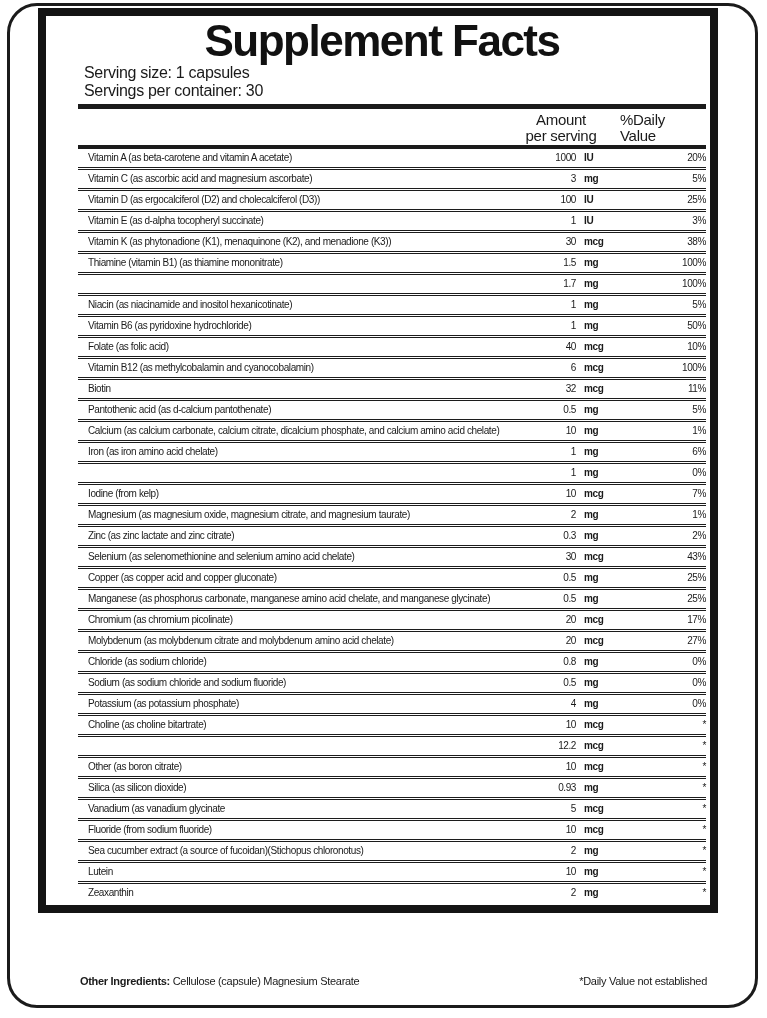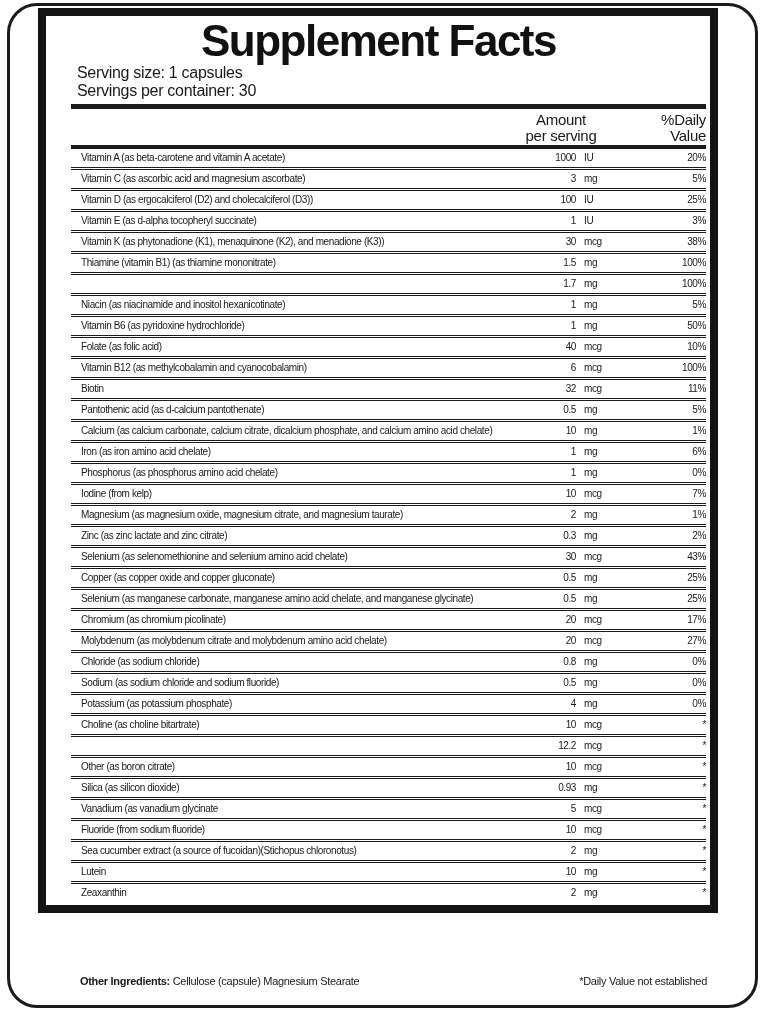--- a/index.html
+++ b/index.html
@@ -7,38 +7,38 @@
     width:767px;height:1018px;background:#ffffff;position:relative;
     font-family:"Liberation Sans", sans-serif;color:#1a1a1a;overflow:hidden;
     -webkit-font-smoothing:antialiased;
   }
   .outer-border{
     position:absolute;left:7px;top:3px;width:745px;height:999px;
     border:3px solid #1b1b1b;border-radius:30px;background:transparent;
   }
   .facts-box{
     position:absolute;left:38px;top:8px;width:680px;box-sizing:border-box;
-    border:8px solid #141414;background:#ffffff;padding:2px 0 3px 1px;
+    border:8px solid #141414;background:#ffffff;padding:2px 0 3px 8px;
   }
   .facts-title{
     text-align:center;font-size:44px;line-height:46px;font-weight:bold;
     letter-spacing:-1.5px;color:#111;margin:0;
   }
   .serving-block{padding-left:30px;font-size:16px;line-height:18px;letter-spacing:-0.3px;}
   .bar-heavy{height:5px;background:#1b1b1b;margin:4px 4px 0 24px;}
   .bar-medium{height:4px;background:#1b1b1b;margin:2px 4px 0 24px;}
   .hdr-row{display:flex;margin:3px 4px 0 24px;font-size:15px;line-height:15.5px;letter-spacing:-0.3px;}
   .hdr-spacer{flex:1;}
   .hdr-amt{width:118px;text-align:center;}
-  .hdr-dv{width:86px;text-align:right;}
+  .hdr-dv{width:86px;text-align:left;}
   .table-body{margin:0 4px 0 24px;}
   .row{display:flex;align-items:flex-start;padding:2px 0 1px 0;font-size:10px;line-height:14.5px;letter-spacing:-0.4px;}
   .row .nm{flex:1;padding-left:10px;padding-right:6px;max-width:420px;}
   .row .amt{width:62px;text-align:right;margin-left:auto;}
-  .row .unit{width:46px;text-align:left;padding-left:8px;box-sizing:border-box;}
+  .row .unit{width:46px;text-align:left;padding-left:8px;box-sizing:border-box;font-weight:bold;}
   .row .dv{width:84px;text-align:right;}
   .sep{height:1.5px;border-top:1.5px solid #1c1c1c;border-bottom:1px solid #1c1c1c;}
   .footer{
     position:absolute;left:80px;right:60px;top:975px;
     display:flex;justify-content:space-between;font-size:11px;letter-spacing:-0.3px;
   }
   .footer b{font-weight:bold;}
 </style>
 </head>
 <body>
@@ -168,21 +168,20 @@
   </div>
       <div class="sep"></div>
       <div class="row">
     <span class="nm">Iron (as iron amino acid chelate)</span>
     <span class="amt">1</span>
     <span class="unit">mg</span>
     <span class="dv">6%</span>
   </div>
       <div class="sep"></div>
       <div class="row">
-    <span class="nm">Phosphorus (as phosphorus amino acid chelate)</span>
     <span class="amt">1</span>
     <span class="unit">mg</span>
     <span class="dv">0%</span>
   </div>
       <div class="sep"></div>
       <div class="row">
     <span class="nm">Iodine (from kelp)</span>
     <span class="amt">10</span>
     <span class="unit">mcg</span>
     <span class="dv">7%</span>
@@ -203,28 +202,28 @@
   </div>
       <div class="sep"></div>
       <div class="row">
     <span class="nm">Selenium (as selenomethionine and selenium amino acid chelate)</span>
     <span class="amt">30</span>
     <span class="unit">mcg</span>
     <span class="dv">43%</span>
   </div>
       <div class="sep"></div>
       <div class="row">
-    <span class="nm">Copper (as copper oxide and copper gluconate)</span>
+    <span class="nm">Copper (as copper acid and copper gluconate)</span>
     <span class="amt">0.5</span>
     <span class="unit">mg</span>
     <span class="dv">25%</span>
   </div>
       <div class="sep"></div>
       <div class="row">
-    <span class="nm">Selenium (as manganese carbonate, manganese amino acid chelate, and manganese glycinate)</span>
+    <span class="nm">Manganese (as phosphorus carbonate, manganese amino acid chelate, and manganese glycinate)</span>
     <span class="amt">0.5</span>
     <span class="unit">mg</span>
     <span class="dv">25%</span>
   </div>
       <div class="sep"></div>
       <div class="row">
     <span class="nm">Chromium (as chromium picolinate)</span>
     <span class="amt">20</span>
     <span class="unit">mcg</span>
     <span class="dv">17%</span>

